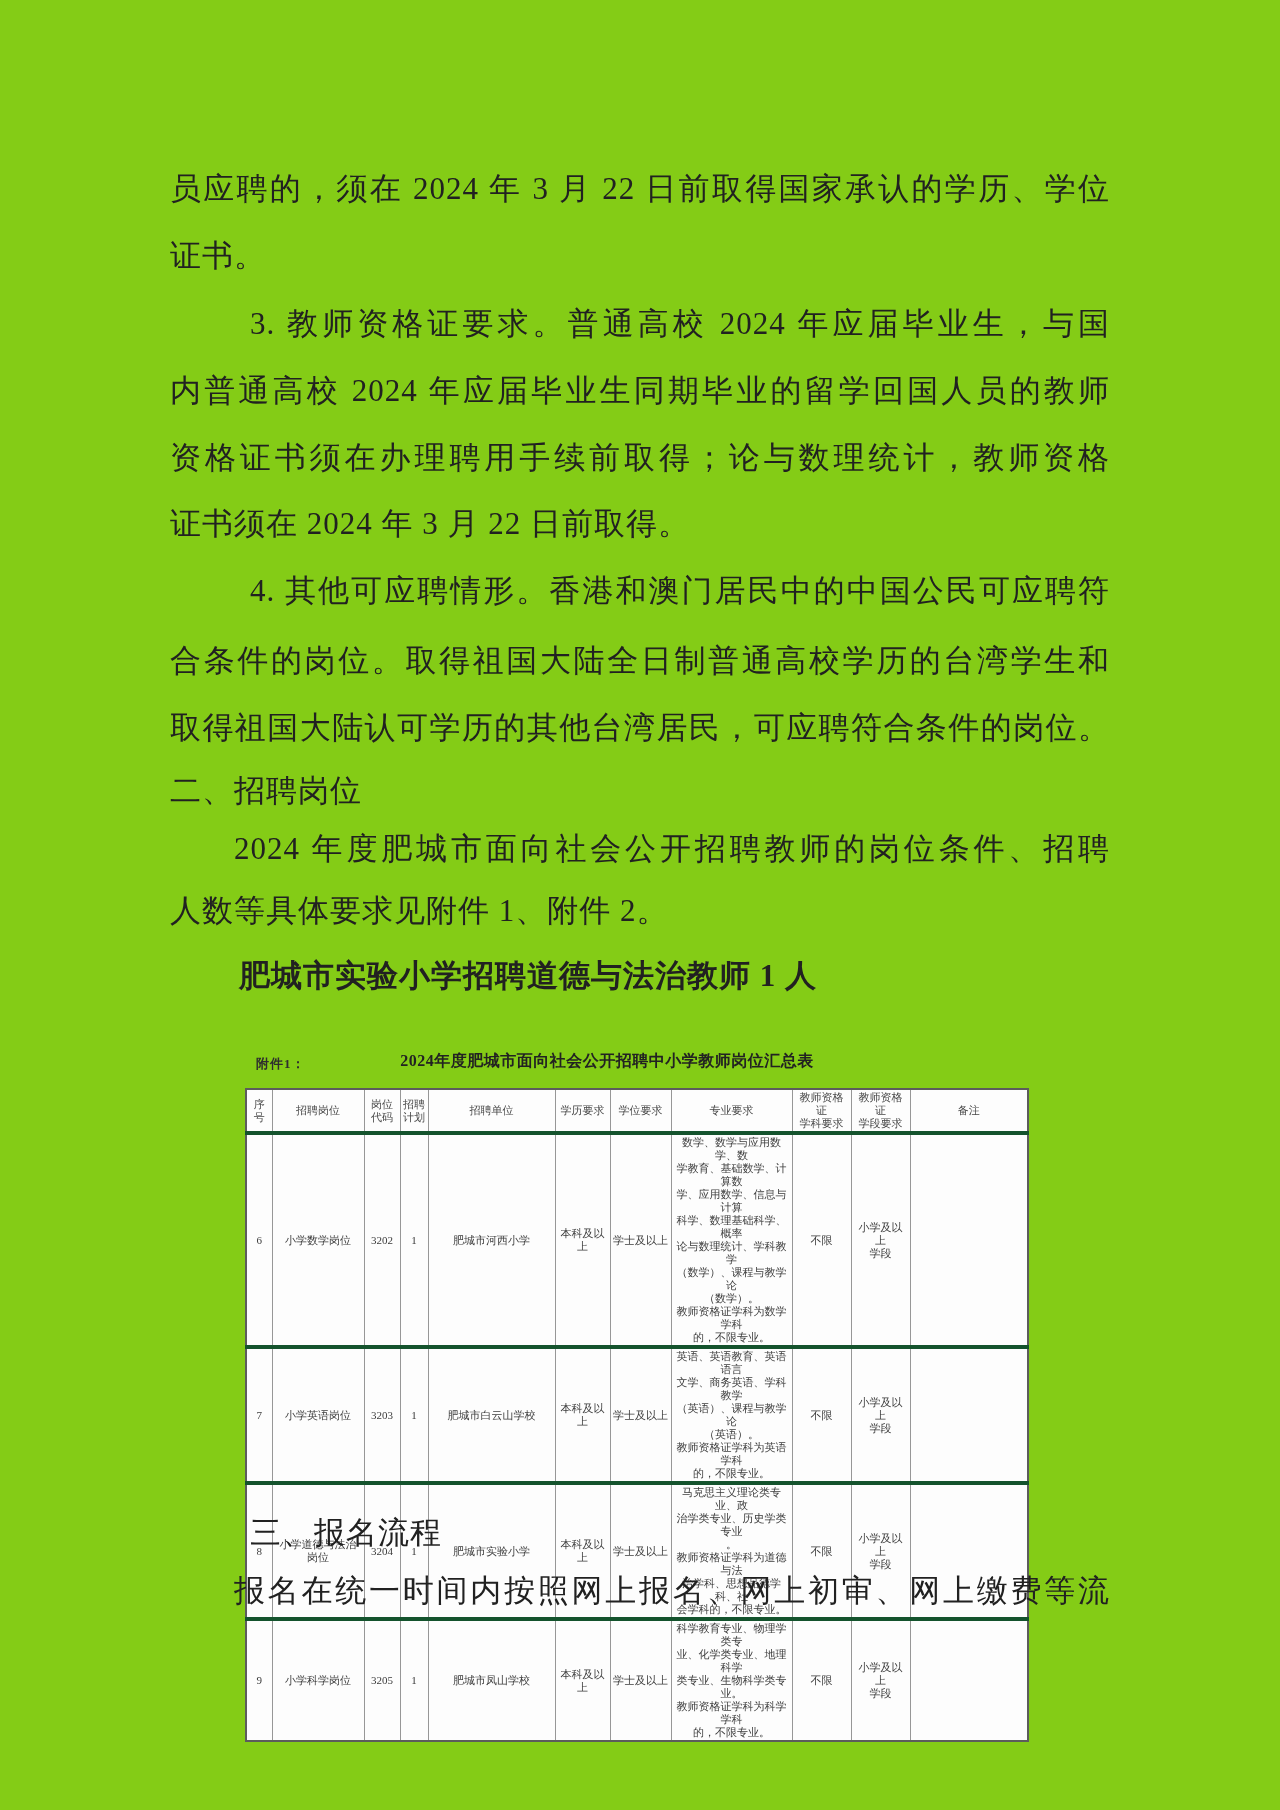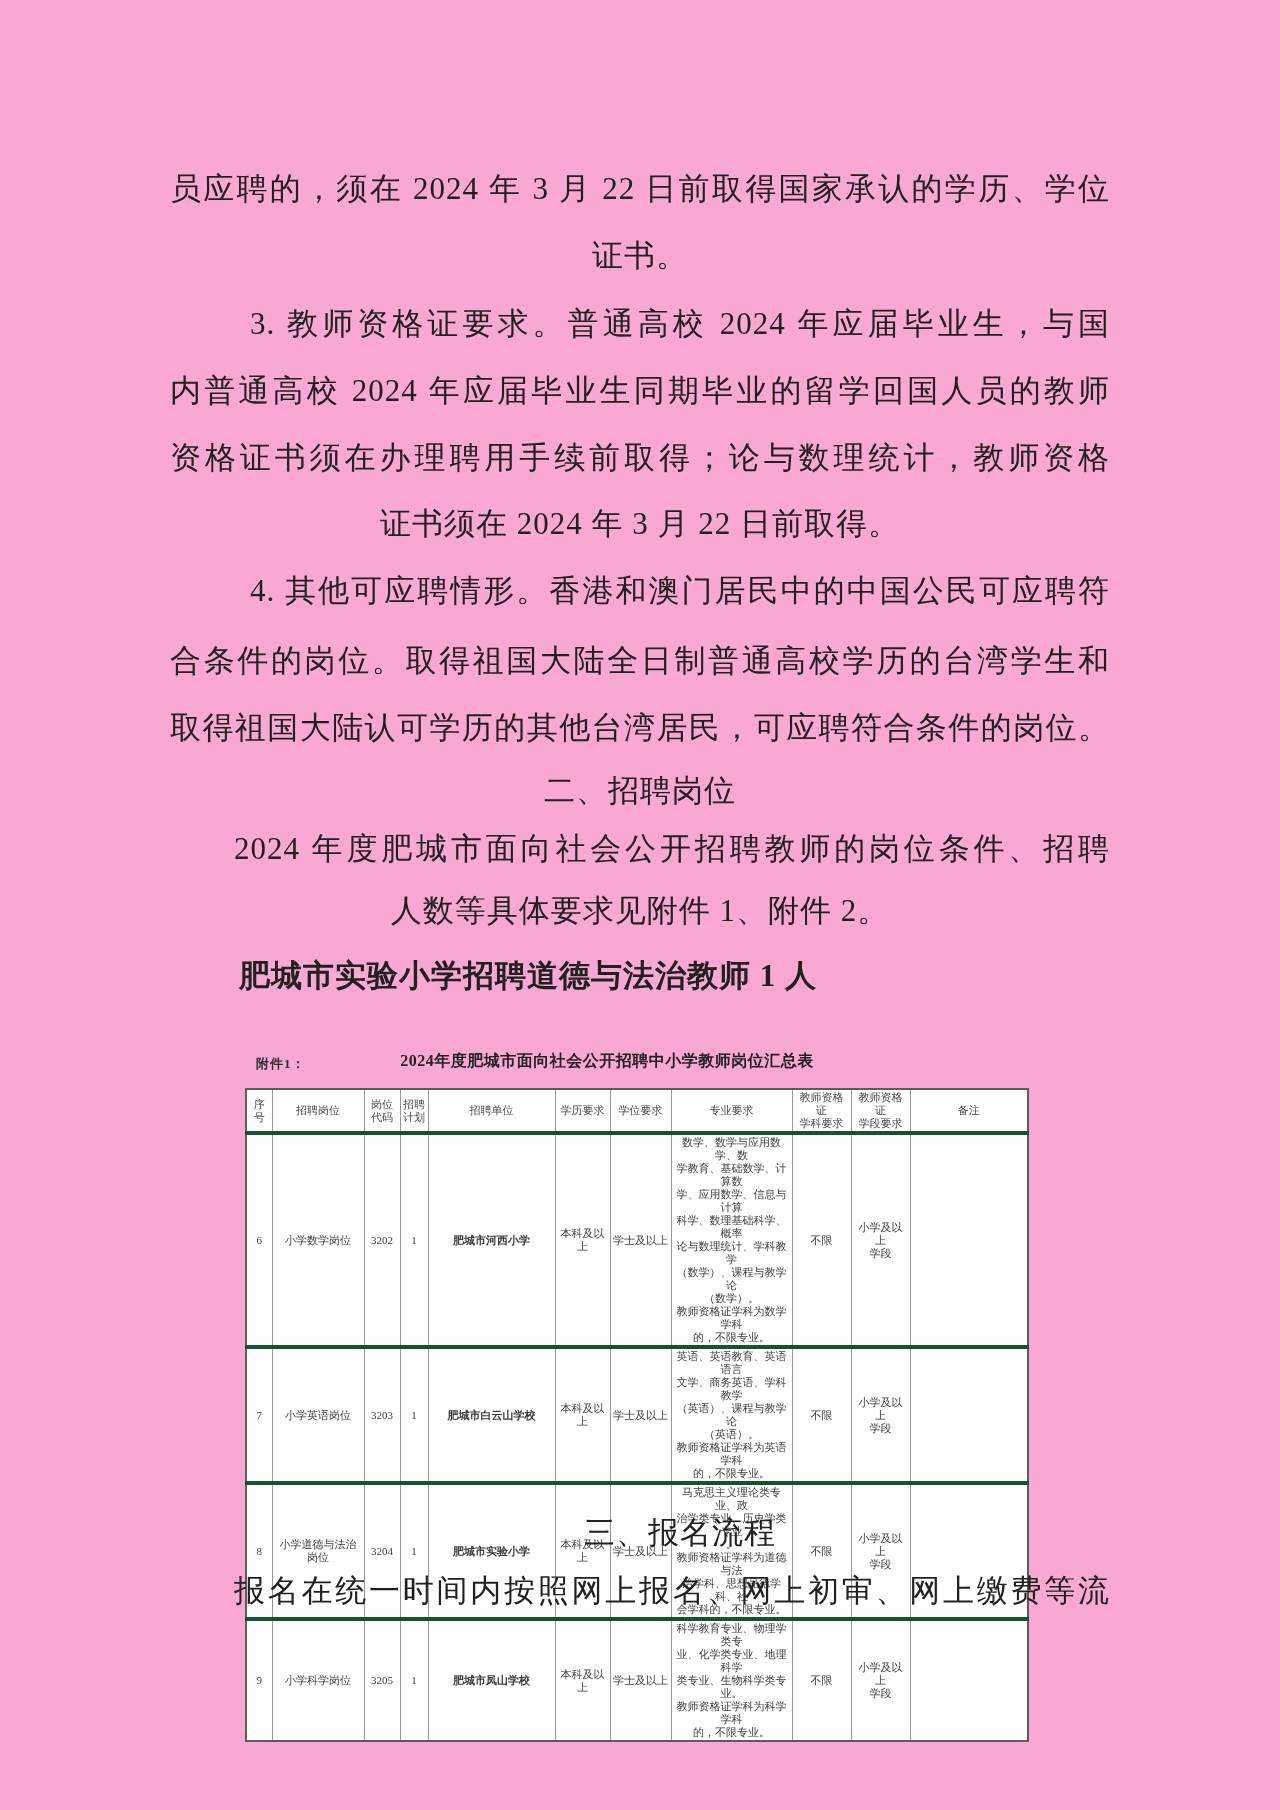--- a/index.html
+++ b/index.html
@@ -1,34 +1,34 @@
 <!DOCTYPE html>
 <html><head>
 <meta charset="utf-8">
 <style>
   html,body{margin:0;padding:0;background:#e8e8e8;}
   .page{
     position:relative;
     width:1280px;height:1810px;
     margin:0 auto;
-    background:#f9a8d4;
+    background:#84cc16;
     overflow:hidden;
     font-family:"Liberation Serif","DejaVu Serif",serif;
     color:#212121;
   }
   
   .bline{
     position:absolute;
     left:170px;width:940px;height:67px;
     box-sizing:border-box;
     font-size:31px;
     line-height:67px;
     letter-spacing:1px;
     overflow:hidden;
-    text-align:center;
+    text-align:left;
     white-space:nowrap;
   }
   .bline.just{
     white-space:normal;
     text-align:justify;
     text-align-last:justify;
   }
   .bline.ind{padding-left:64px;}
   .bline.indn{padding-left:80px;}
   .bline.center-heading{
@@ -71,21 +71,21 @@
     white-space:pre-line;
     line-height:13px;
   }
   table.jobs tr.rr td{border-top:4px solid #14532d;margin-top:34px;}
   table.jobs thead th{color:#464646;font-weight:normal;height:27px;}
   tr.h0{height:29px;margin-top:32px;}
   tr.r0{height:117px;}
   tr.r1{height:77px;}
   tr.r2{height:76px;}
   tr.r3{height:79px;}
-  td.unit{text-align:left;padding-left:4px;font-weight:bold;}
+  td.unit{text-align:left;padding-left:4px;}
   td.spec{text-align:left;padding:3px 4px;line-height:13px;}
 </style>
 </head>
 <body>
 
 <div class="page">
 
   <div class="bline just" style="top:155px">员应聘的，须在 2024 年 3 月 22 日前取得国家承认的学历、学位</div>
   <div class="bline" style="top:222px">证书。</div>
   <div class="bline just indn" style="top:290px">3. 教师资格证要求。普通高校 2024 年应届毕业生，与国（境）</div>

